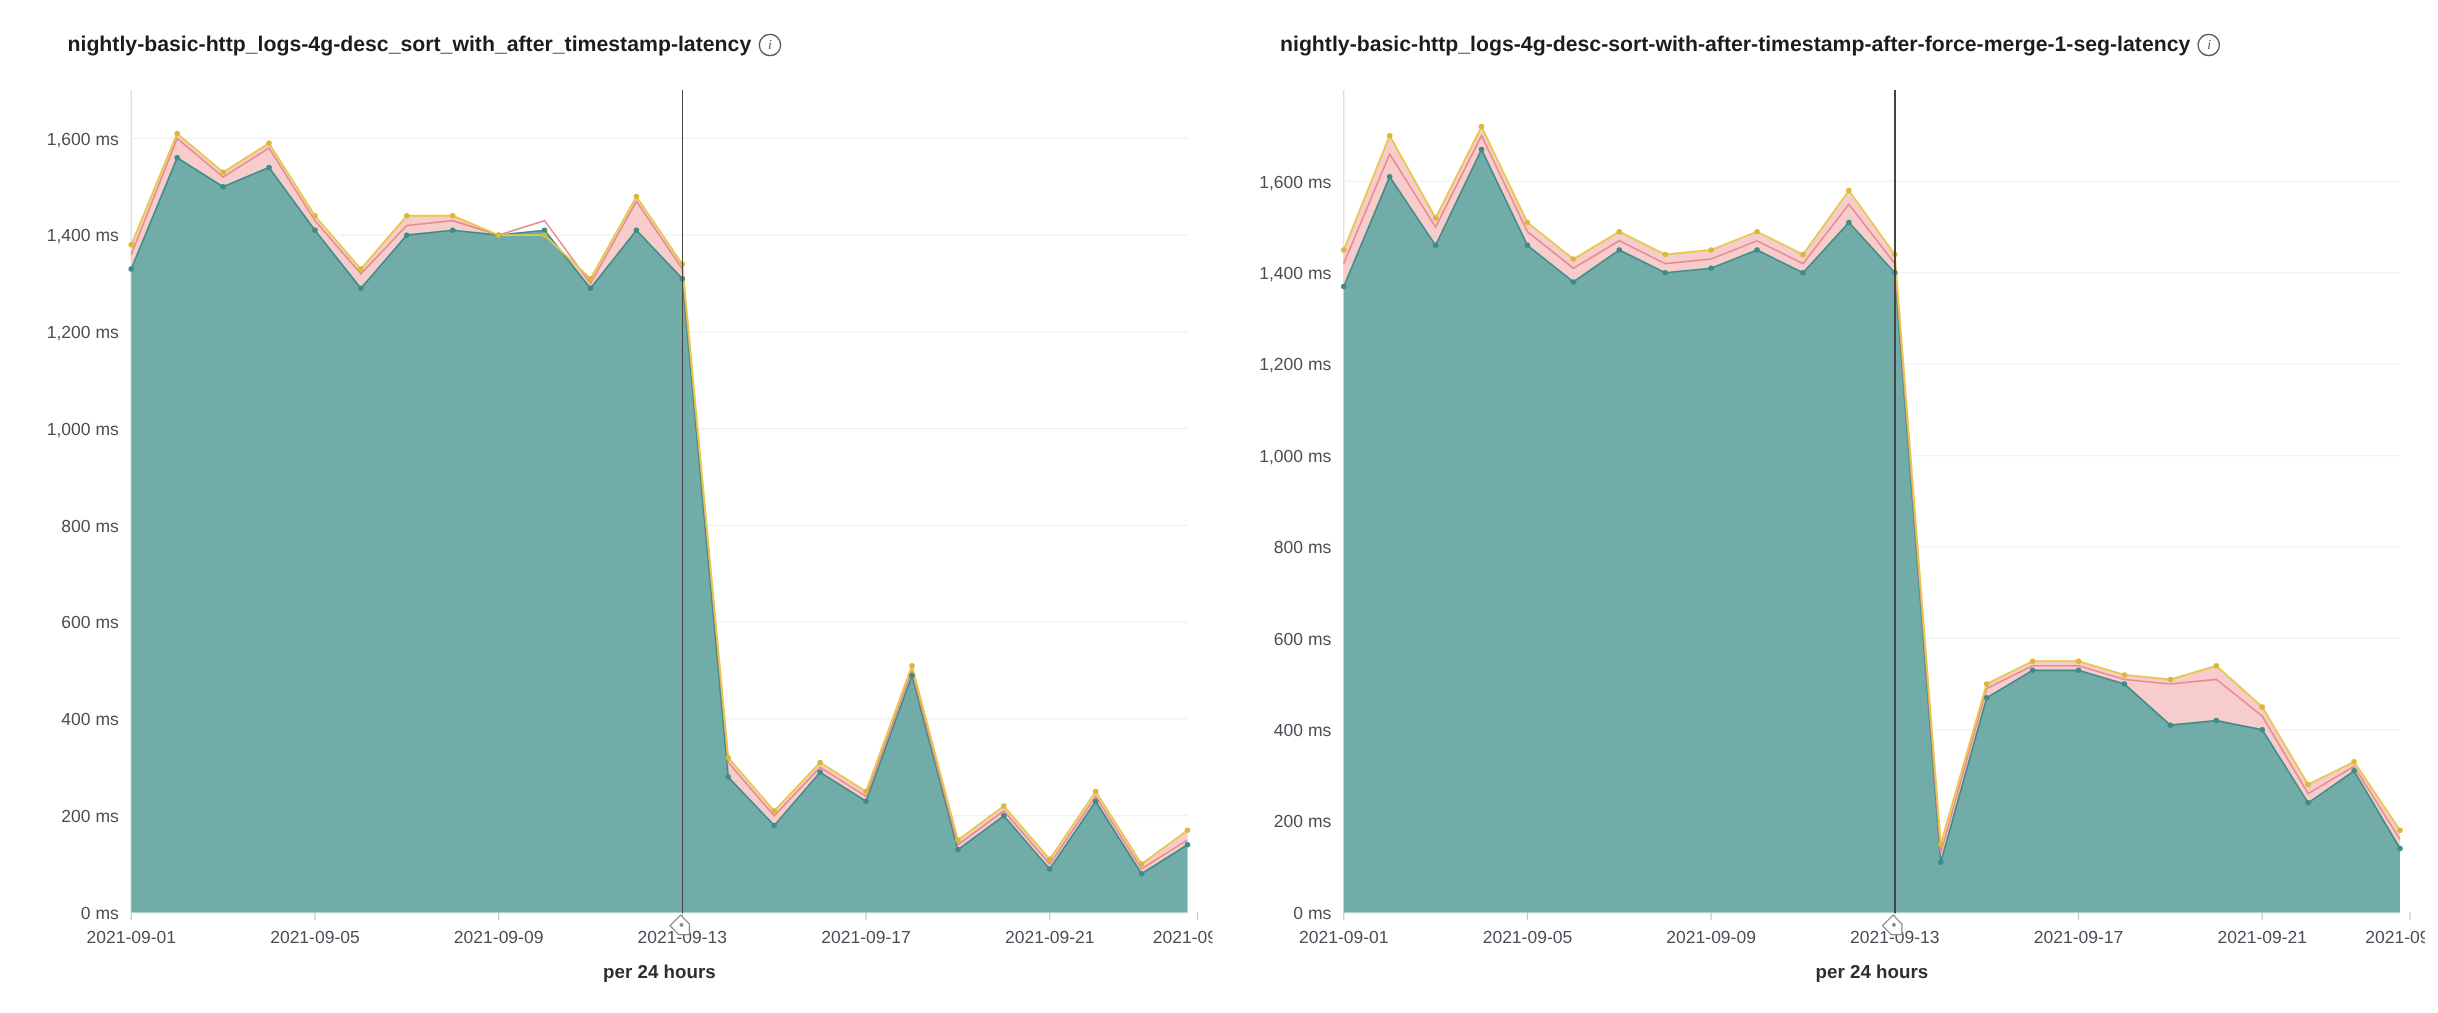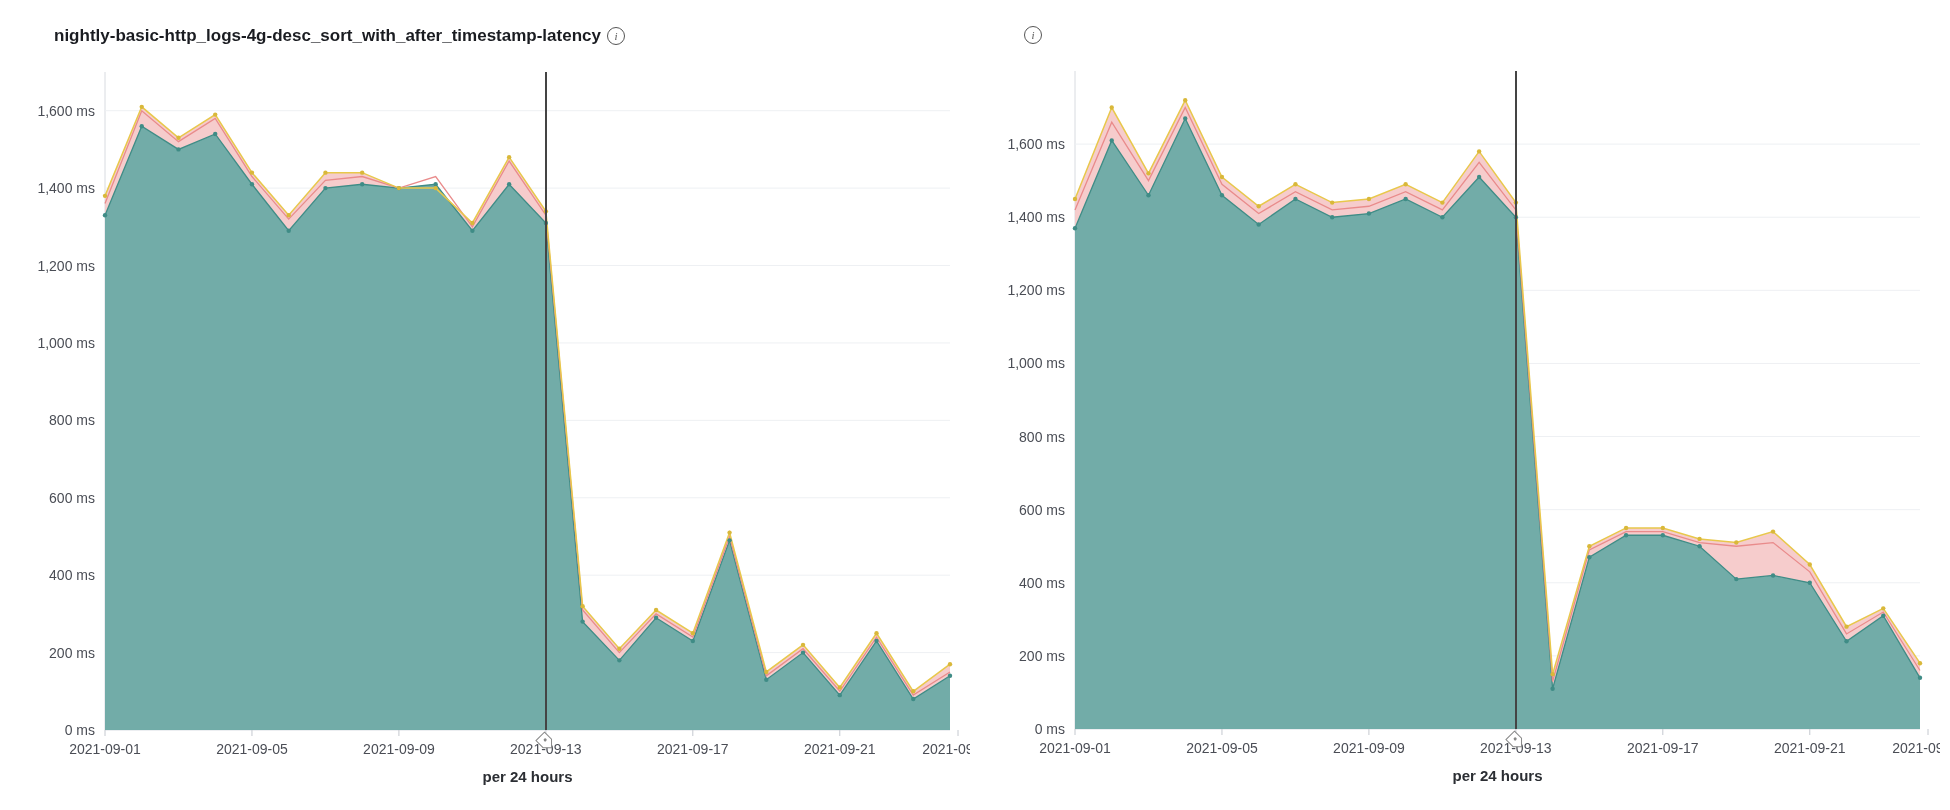--- a/index.html
+++ b/index.html
@@ -6,20 +6,21 @@
     margin:0;padding:0;background:#fff;
     font-family:-apple-system,BlinkMacSystemFont,"Segoe UI",Helvetica,Arial,sans-serif;
     color:#1a1c21;
   }
   .page{
     width:1950px;height:810px;
     display:flex;flex-direction:row;
     box-sizing:border-box;
     padding:20px 10px 10px 10px;
     gap:10px;
+    align-items:flex-end;
   }
   .panel{
     flex:1 1 50%;
     display:flex;flex-direction:column;
   }
   .panel-title{
     font-size:17px;font-weight:700;
     padding:6px 4px 16px 44px;
     display:flex;align-items:center;gap:6px;
     white-space:nowrap;
@@ -146,20 +147,21 @@
           <circle cx="940" cy="602.2" r="2.2" fill="#d9b83a" class="pt"></circle>
           <line x1="535.8695652173913" y1="10" x2="535.8695652173913" y2="668" class="annot-line"></line>
           <path d="M527.8695652173913,674 h10 l6,6 -6,6 h-10 z" class="annot-tag" transform="rotate(45 535.8695652173913 680)"></path>
           <circle cx="533.8695652173913" cy="679" r="1.5" fill="#888" transform="rotate(45 535.8695652173913 680)"></circle>
         </svg>
     </div>
   </div>
 
   <div class="panel">
     <div class="panel-title">
+      <span>nightly-basic-http_logs-4g-desc-sort-with-after-timestamp-after-force-merge-1-seg-latency</span>
       <span class="info-icon">i</span>
     </div>
     <div class="chart-wrap">
       <svg class="chart" id="svg-right" viewBox="0 0 960 738">
           <line x1="95" y1="10" x2="95" y2="668" class="axis" stroke="#d8dbe0" stroke-width="1"></line>
           <line x1="95" y1="668" x2="940" y2="668" class="axis" stroke="#d8dbe0" stroke-width="1"></line>
           <line x1="95" y1="668" x2="940" y2="668" stroke="#eef0f3" stroke-width="1"></line>
           <text x="85" y="673" text-anchor="end" font-size="14" fill="#4a4d55">0 ms</text>
           <line x1="95" y1="594.8888888888889" x2="940" y2="594.8888888888889" stroke="#eef0f3" stroke-width="1"></line>
           <text x="85" y="599.8888888888889" text-anchor="end" font-size="14" fill="#4a4d55">200 ms</text>

